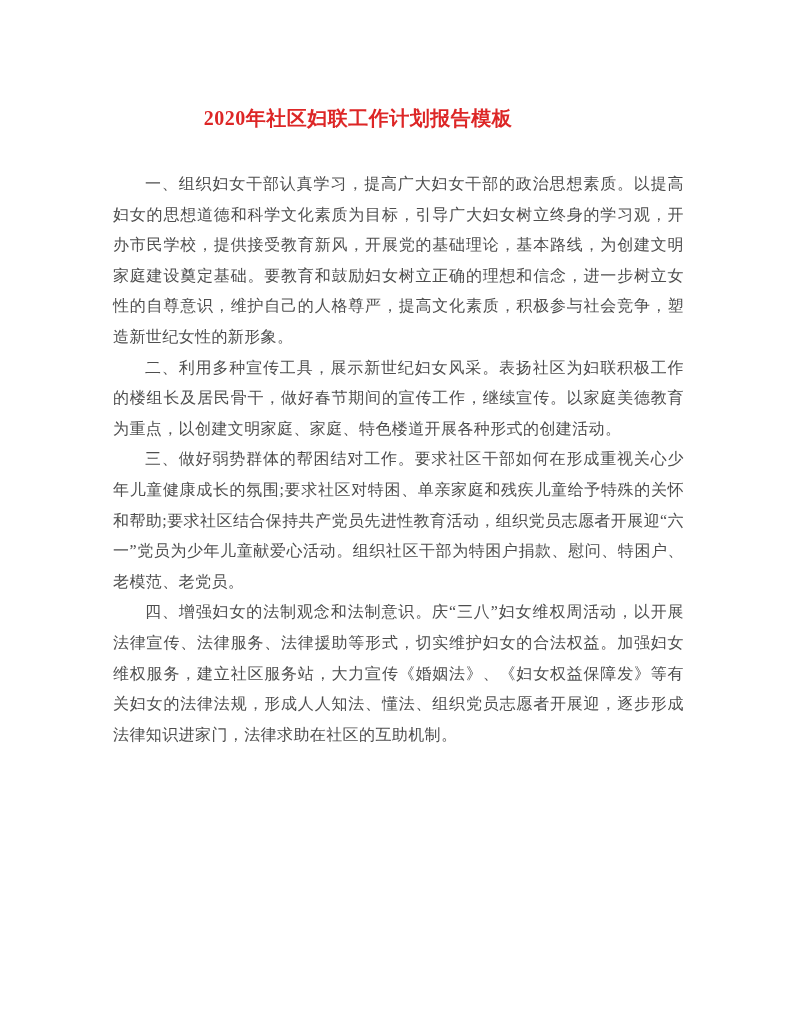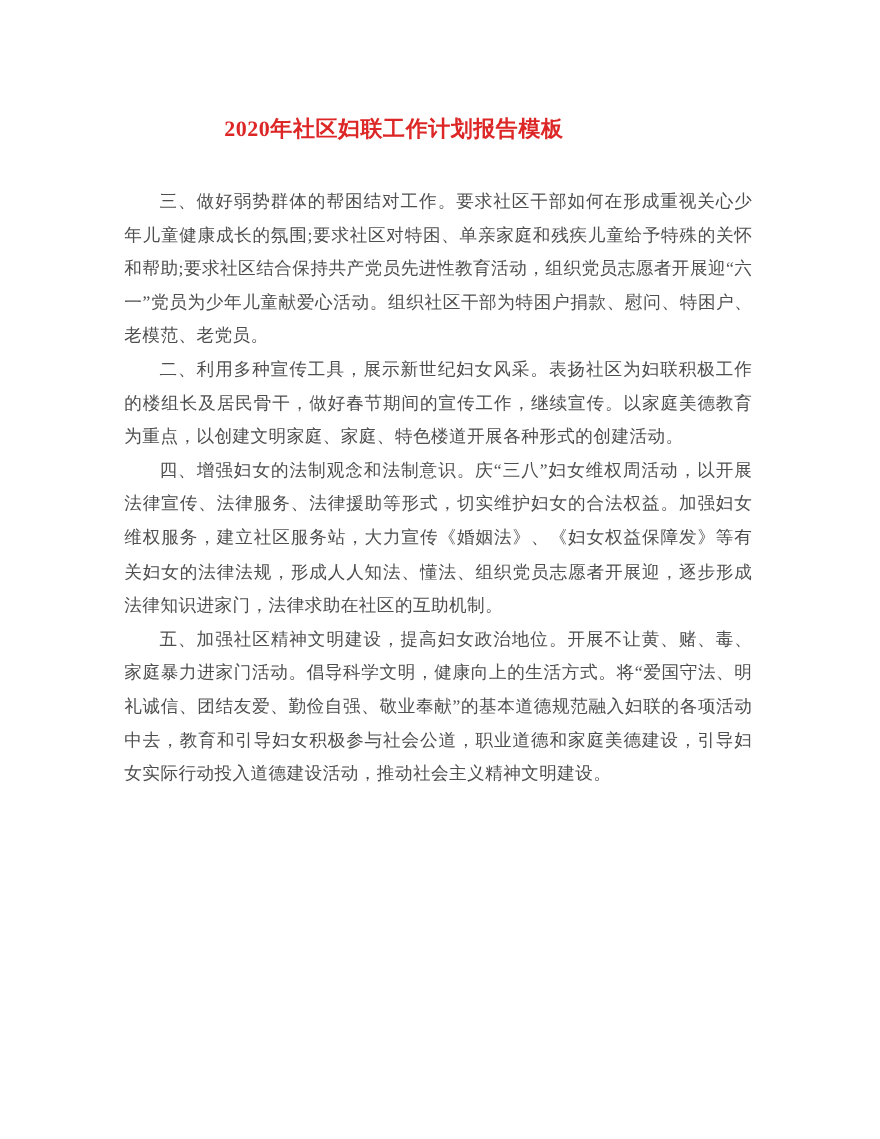--- a/index.html
+++ b/index.html
@@ -46,18 +46,18 @@
     letter-spacing: 0.4px;
   }
 </style>
 </head>
 <body>
 
 <div class="page">
   <h1 class="doc-title">2020年社区妇联工作计划报告模板</h1>
 
   <div class="doc-body">
+    <p>一、组织妇女干部认真学习，提高广大妇女干部的政治思想素质。以提高妇女的思想道德和科学文化素质为目标，引导广大妇女树立终身的学习观，开办市民学校，提供接受教育新风，开展党的基础理论，基本路线，为创建文明家庭建设奠定基础。要教育和鼓励妇女树立正确的理想和信念，进一步树立女性的自尊意识，维护自己的人格尊严，提高文化素质，积极参与社会竞争，塑造新世纪女性的新形象。</p>
+    <p>二、利用多种宣传工具，展示新世纪妇女风采。表扬社区为妇联积极工作的楼组长及居民骨干，做好春节期间的宣传工作，继续宣传。以家庭美德教育为重点，以创建文明家庭、家庭、特色楼道开展各种形式的创建活动。</p>
     <p>三、做好弱势群体的帮困结对工作。要求社区干部如何在形成重视关心少年儿童健康成长的氛围;要求社区对特困、单亲家庭和残疾儿童给予特殊的关怀和帮助;要求社区结合保持共产党员先进性教育活动，组织党员志愿者开展迎“六一”党员为少年儿童献爱心活动。组织社区干部为特困户捐款、慰问、特困户、老模范、老党员。</p>
-    <p>二、利用多种宣传工具，展示新世纪妇女风采。表扬社区为妇联积极工作的楼组长及居民骨干，做好春节期间的宣传工作，继续宣传。以家庭美德教育为重点，以创建文明家庭、家庭、特色楼道开展各种形式的创建活动。</p>
     <p>四、增强妇女的法制观念和法制意识。庆“三八”妇女维权周活动，以开展法律宣传、法律服务、法律援助等形式，切实维护妇女的合法权益。加强妇女维权服务，建立社区服务站，大力宣传《婚姻法》、《妇女权益保障发》等有关妇女的法律法规，形成人人知法、懂法、组织党员志愿者开展迎，逐步形成法律知识进家门，法律求助在社区的互助机制。</p>
-    <p>五、加强社区精神文明建设，提高妇女政治地位。开展不让黄、赌、毒、家庭暴力进家门活动。倡导科学文明，健康向上的生活方式。将“爱国守法、明礼诚信、团结友爱、勤俭自强、敬业奉献”的基本道德规范融入妇联的各项活动中去，教育和引导妇女积极参与社会公道，职业道德和家庭美德建设，引导妇女实际行动投入道德建设活动，推动社会主义精神文明建设。</p>
   </div>
 </div>
 
 </body></html>

